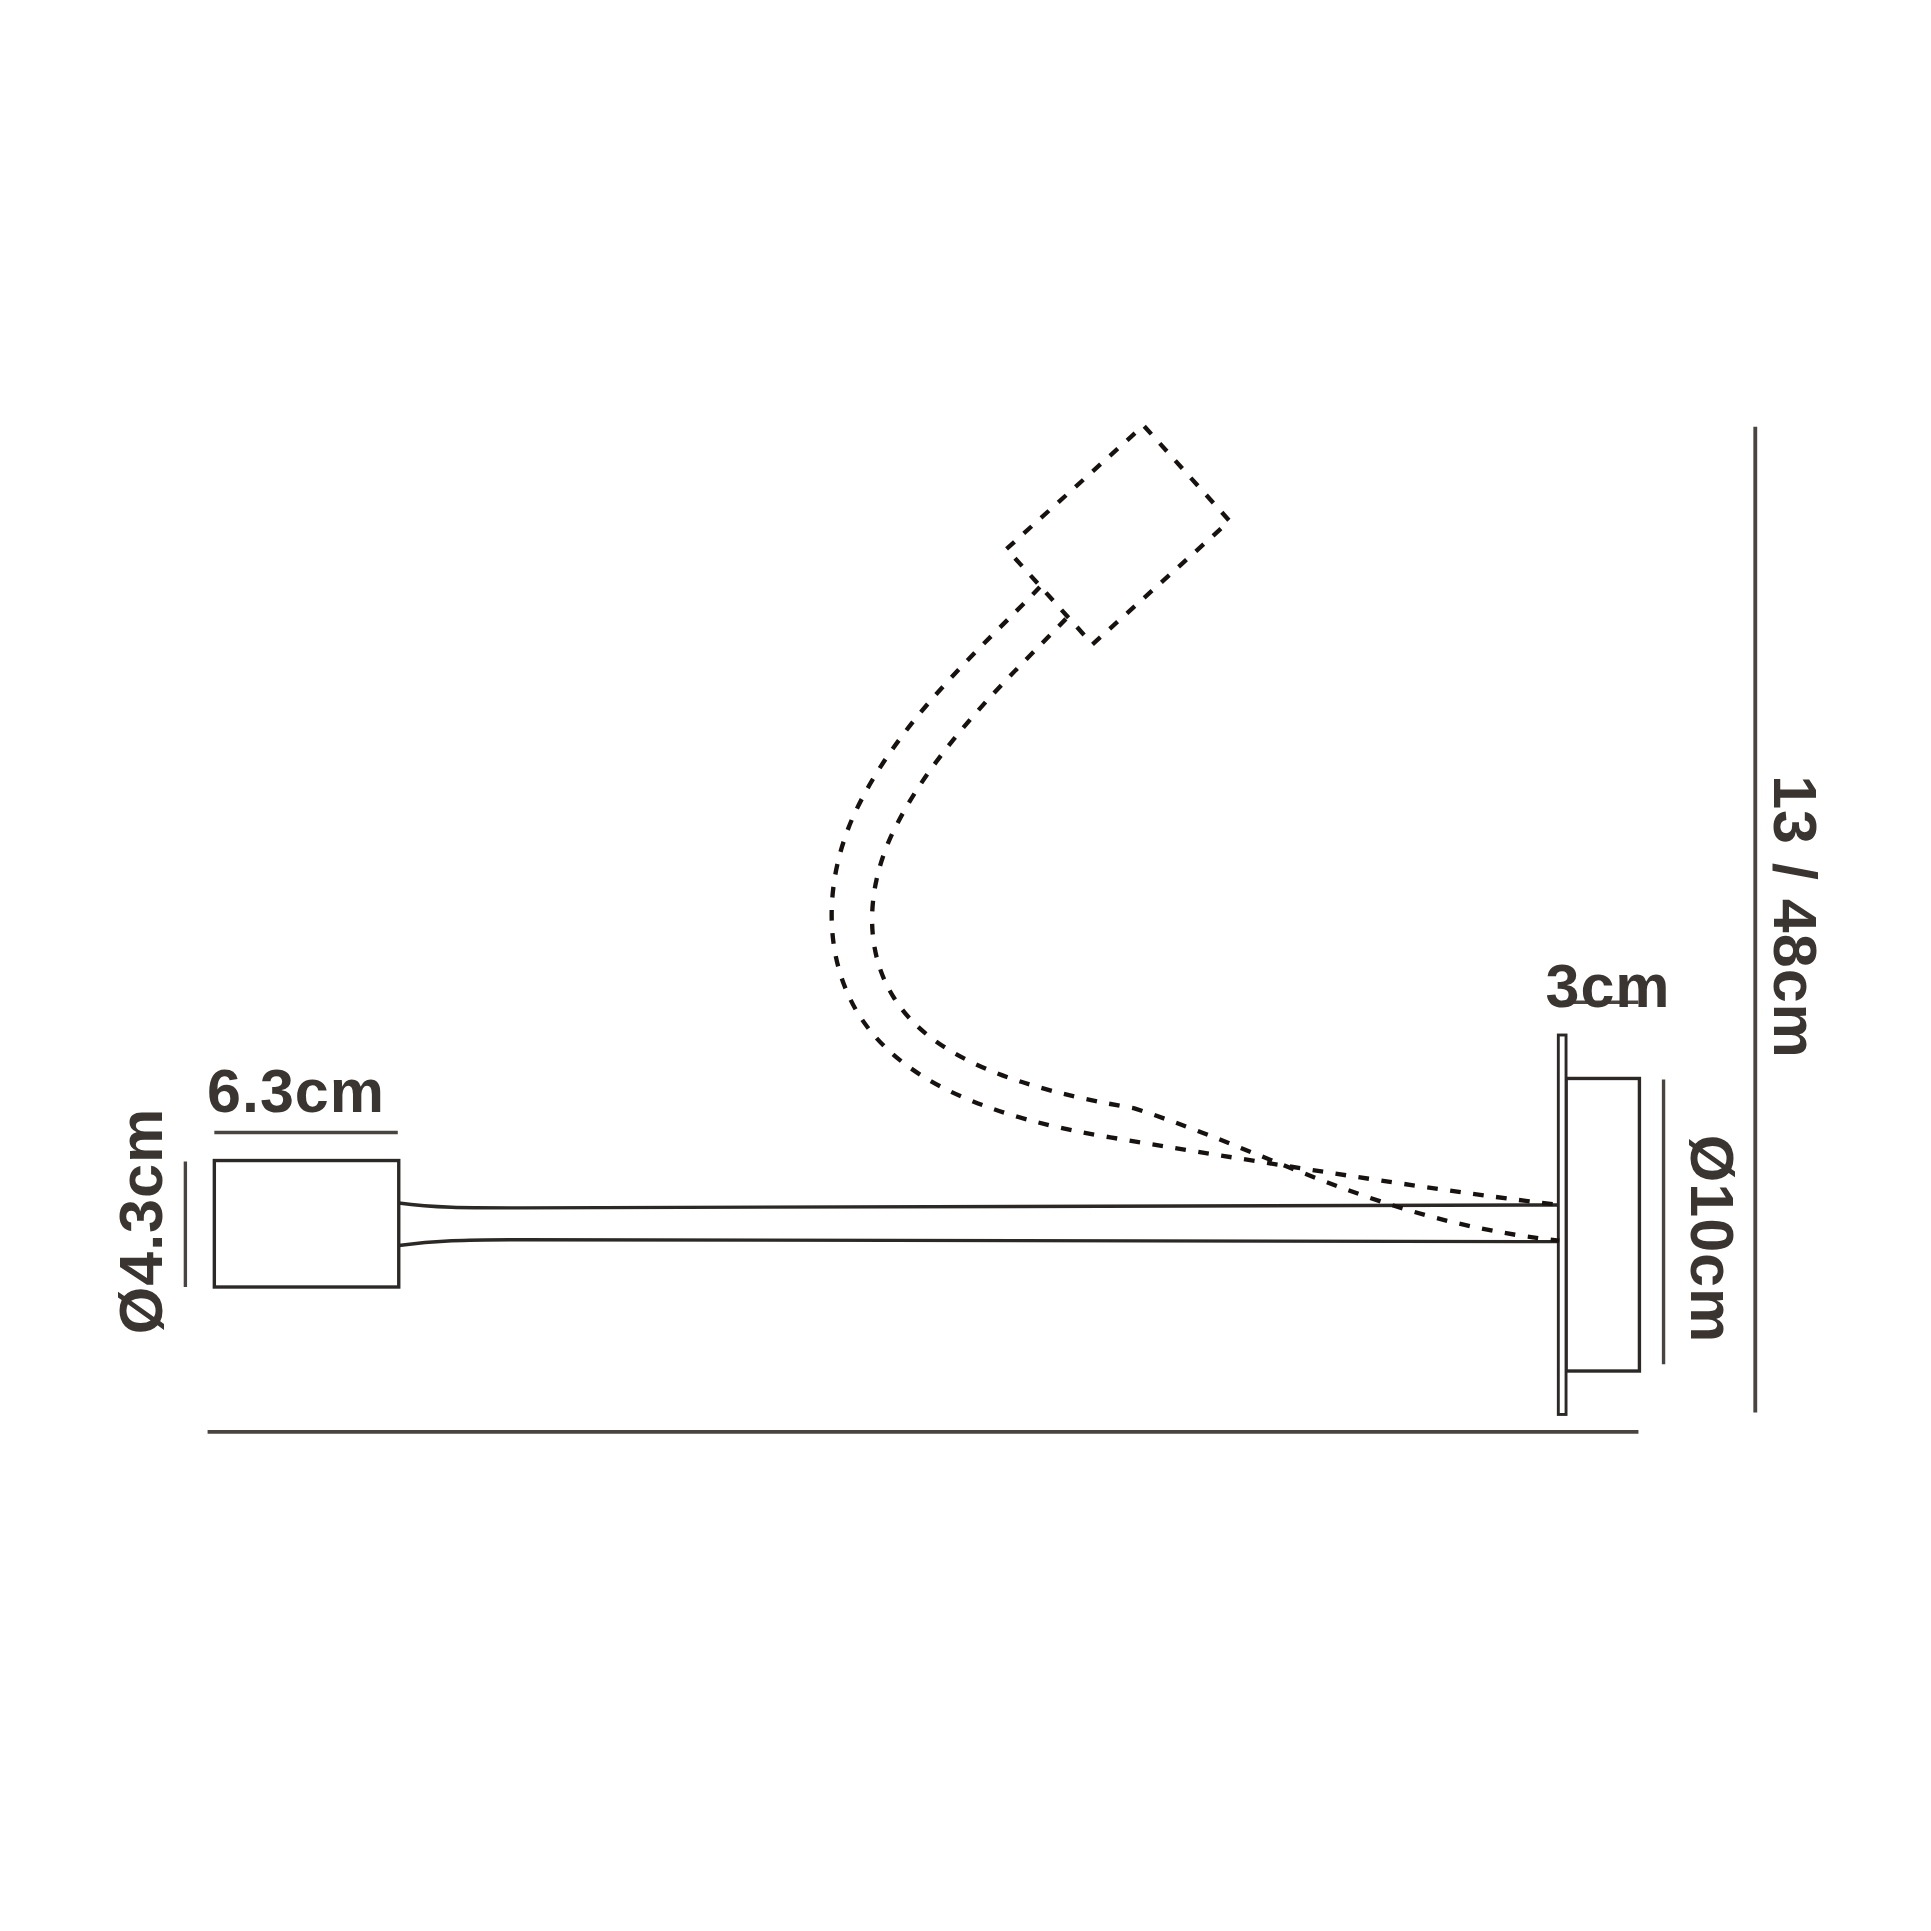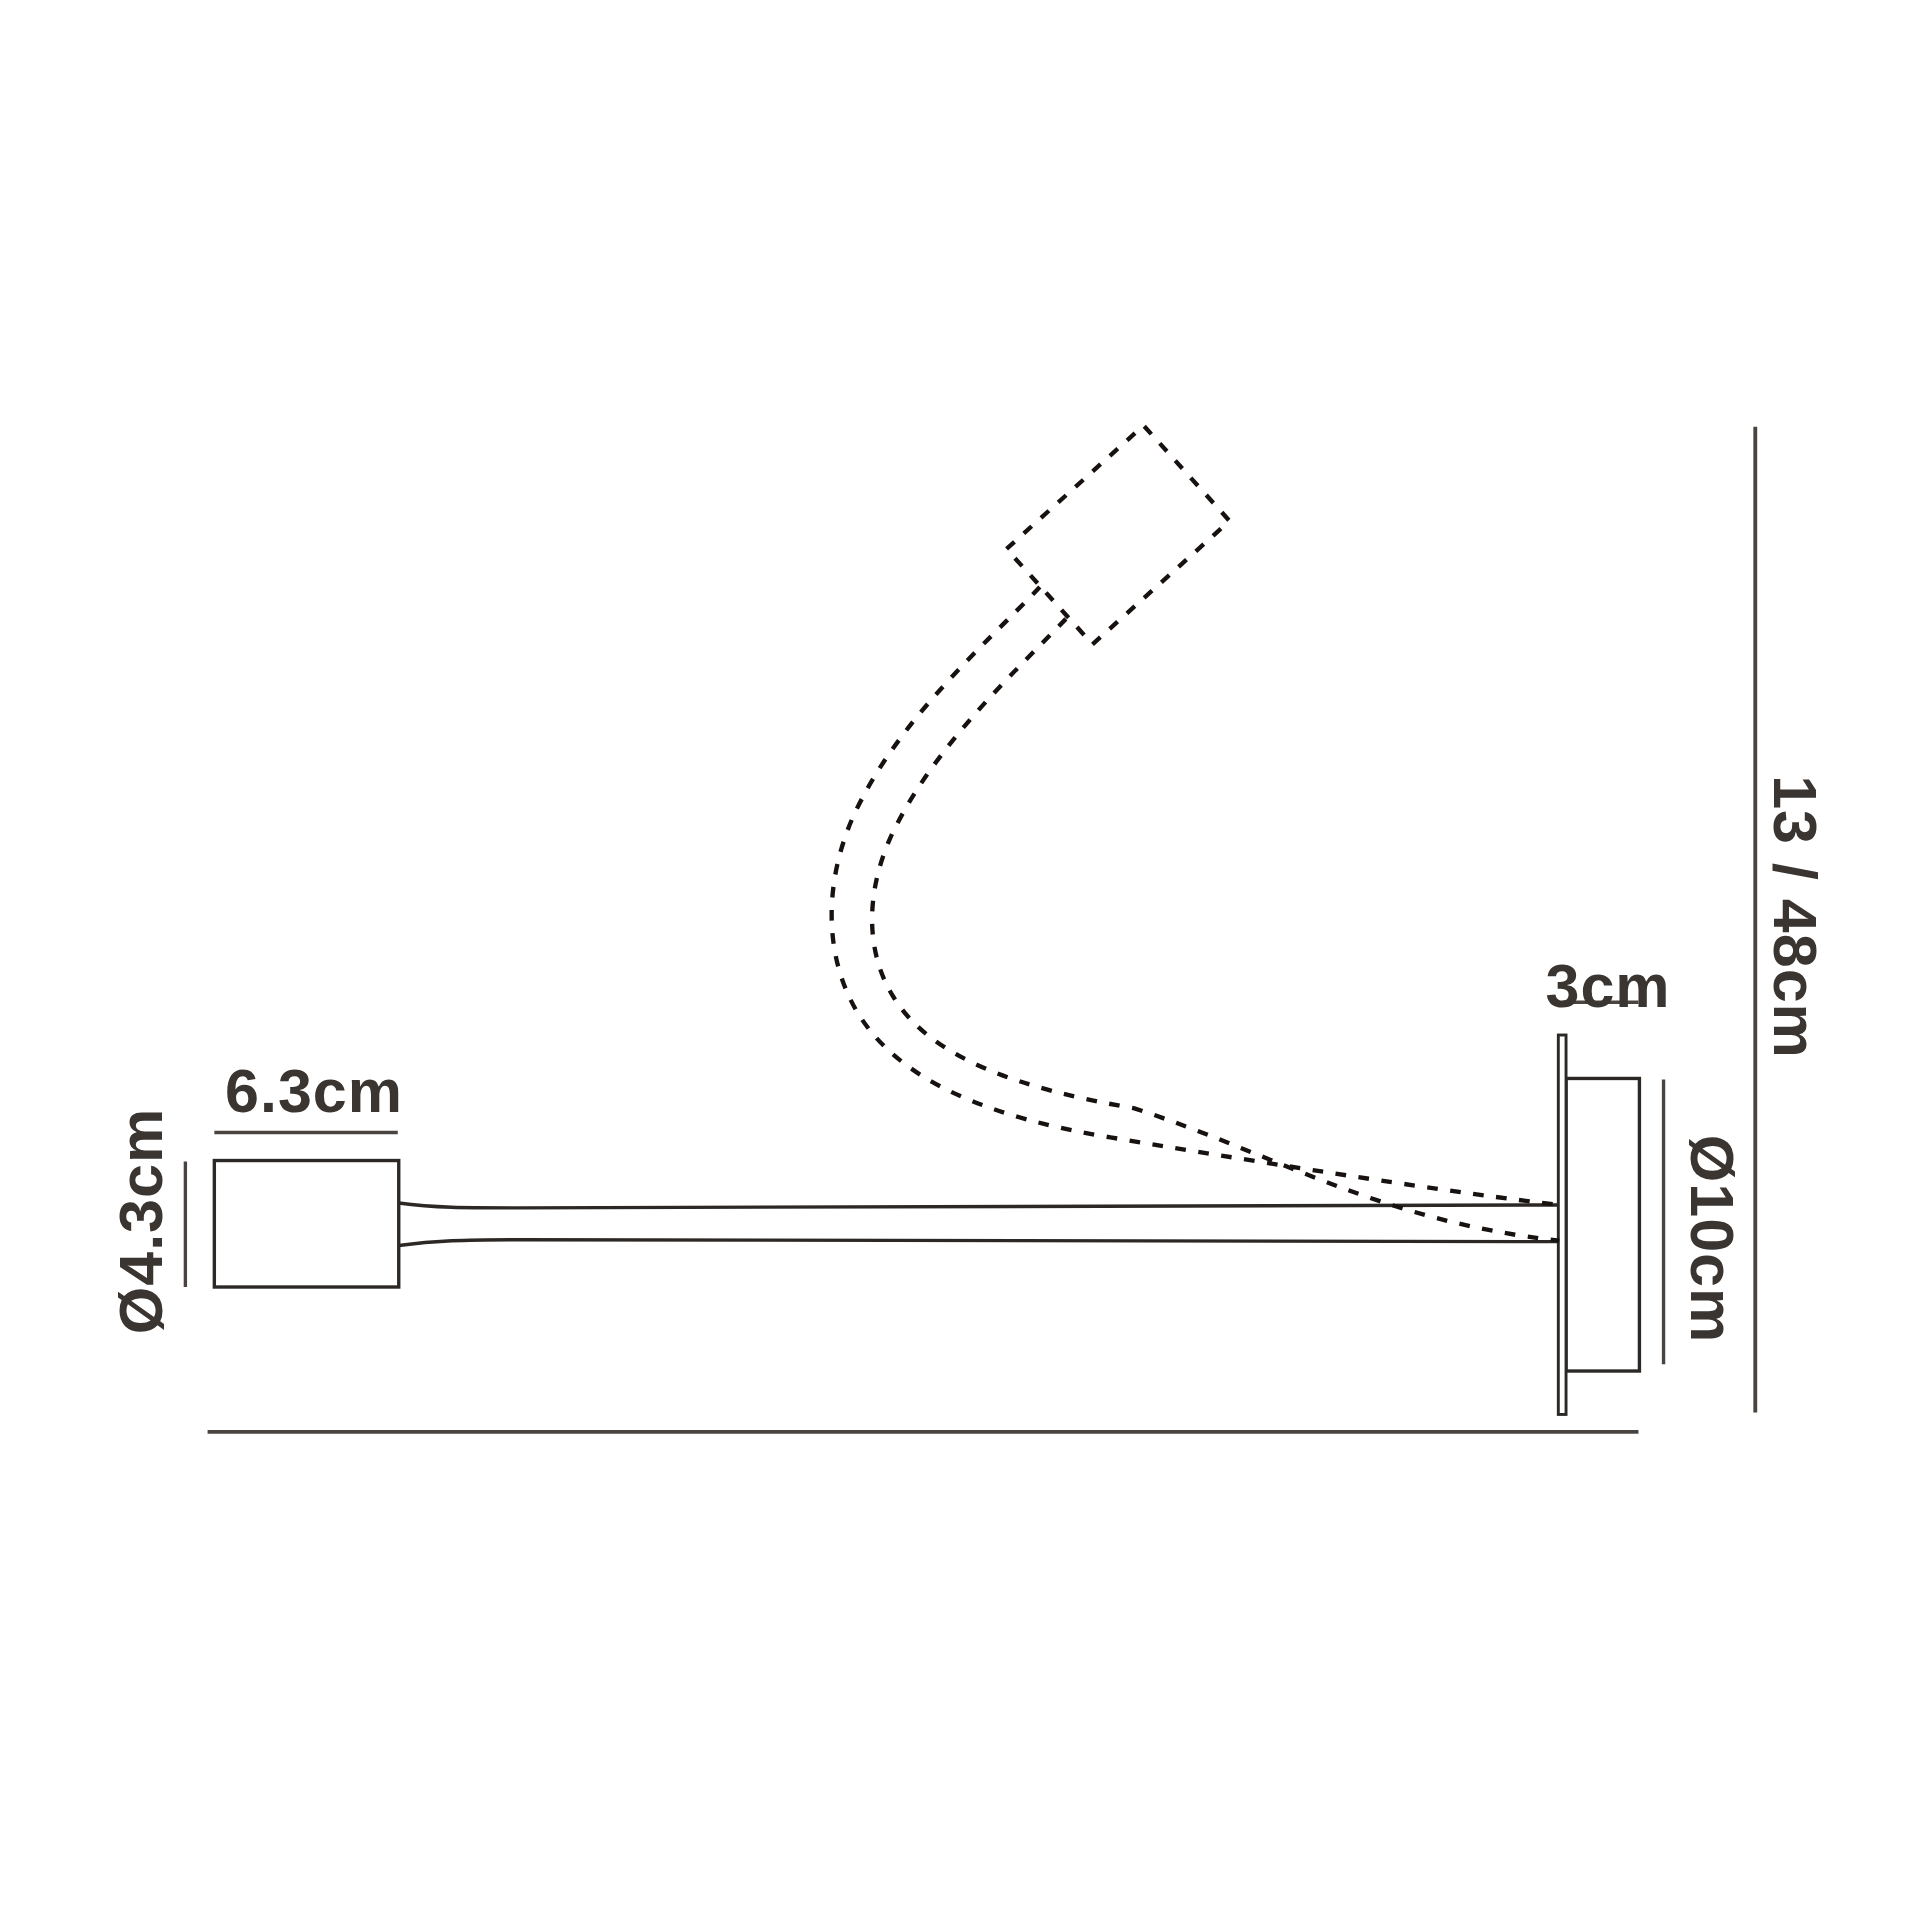--- a/index.html
+++ b/index.html
@@ -76,21 +76,21 @@
     <g stroke="#4a4440" stroke-width="3.5" stroke-linecap="butt">
       <line x1="222" y1="1173" x2="412" y2="1173"></line>
       <line x1="192" y1="1203" x2="192" y2="1333"></line>
       <line x1="1618" y1="1038" x2="1697" y2="1038"></line>
       <line x1="1723" y1="1118" x2="1723" y2="1413"></line>
       <line x1="1818" y1="442" x2="1818" y2="1463" stroke-width="4"></line>
       <line x1="215" y1="1483" x2="1697" y2="1483" stroke-width="4"></line>
     </g>
   </svg>
 
-  <div class="dim-label" style="left:314px; top:1091px;">6.3cm</div>
+  <div class="dim-label" style="left:296px; top:1091px;">6.3cm</div>
 
   <div class="dim-label rot-90" style="left:141px; top:1221px;">Ø4.3cm</div>
 
   <div class="dim-label" style="left:1600px; top:986px;margin-left:8px;">3cm</div>
 
   <div class="dim-label rot90" style="left:1711px; top:1239px;">Ø10cm</div>
 
   <div class="dim-label rot90" style="left:1794px; top:917px;">13 / 48cm</div>
 
 

